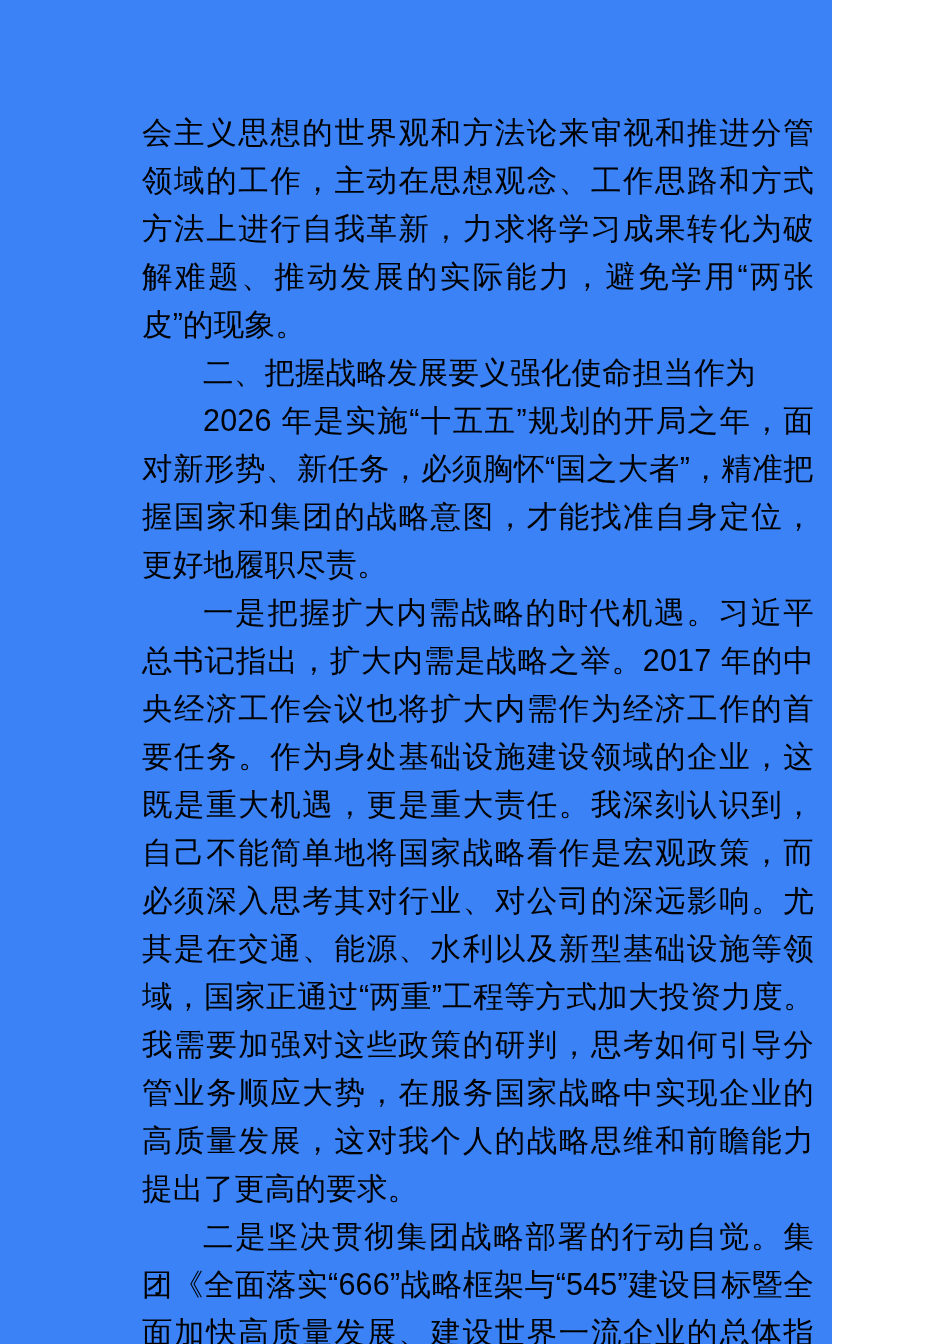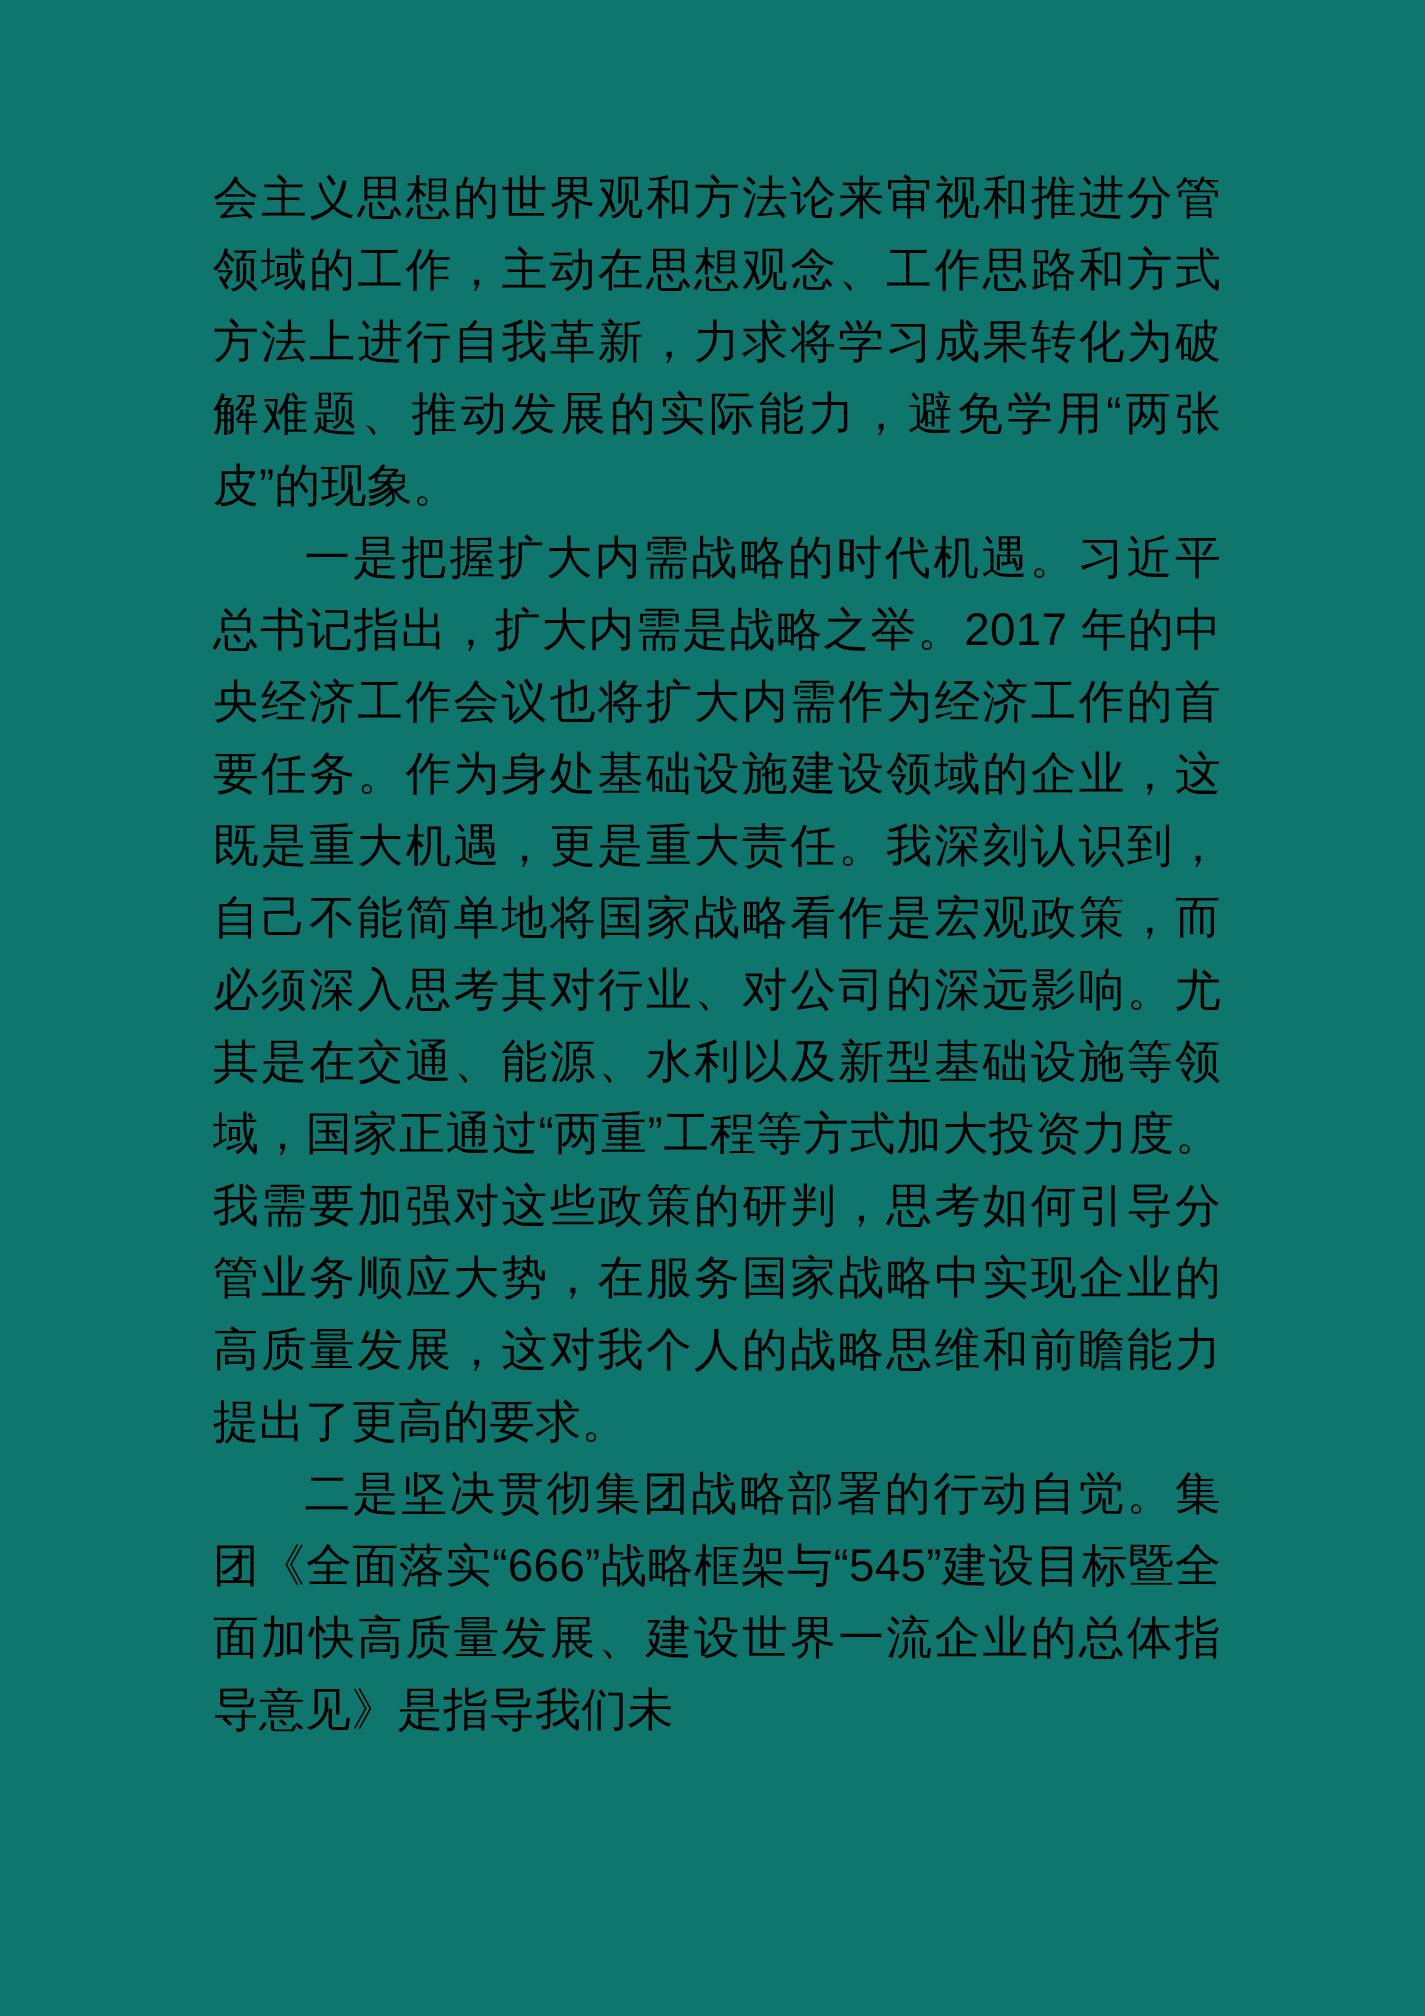--- a/index.html
+++ b/index.html
@@ -9,23 +9,23 @@
   }
   body {
     width: 950px;
     height: 1344px;
     overflow: hidden;
     font-family: "Liberation Sans", "DejaVu Sans", sans-serif;
     color: #000000;
   }
   .page {
     position: relative;
-    width: 950px;
+    width: 832px;
     height: 1344px;
-    background: #0f766e;
+    background: #3b82f6;
     box-sizing: border-box;
   }
   .doc-body {
     position: absolute;
     left: 142px;
     top: 108px;
     width: 672px;
   }
   p.para {
     margin: 0;
@@ -48,20 +48,22 @@
   }
 </style>
 </head>
 <body>
 
 <div class="page">
   <div class="doc-body">
 
     <p class="para continuation">会主义思想的世界观和方法论来审视和推进分管领域的工作，主动在思想观念、工作思路和方式方法上进行自我革新，力求将学习成果转化为破解难题、推动发展的实际能力，避免学用“两张皮”的现象。</p>
 
+    <p class="para indent">二、把握战略发展要义强化使命担当作为</p>
 
+    <p class="para indent">2026 年是实施“十五五”规划的开局之年，面对新形势、新任务，必须胸怀“国之大者”，精准把握国家和集团的战略意图，才能找准自身定位，更好地履职尽责。</p>
 
     <p class="para indent">一是把握扩大内需战略的时代机遇。习近平总书记指出，扩大内需是战略之举。2017 年的中央经济工作会议也将扩大内需作为经济工作的首要任务。作为身处基础设施建设领域的企业，这既是重大机遇，更是重大责任。我深刻认识到，自己不能简单地将国家战略看作是宏观政策，而必须深入思考其对行业、对公司的深远影响。尤其是在交通、能源、水利以及新型基础设施等领域，国家正通过“两重”工程等方式加大投资力度。我需要加强对这些政策的研判，思考如何引导分管业务顺应大势，在服务国家战略中实现企业的高质量发展，这对我个人的战略思维和前瞻能力提出了更高的要求。</p>
 
     <p class="para indent">二是坚决贯彻集团战略部署的行动自觉。集团《全面落实“666”战略框架与“545”建设目标暨全面加快高质量发展、建设世界一流企业的总体指导意见》是指导我们未</p>
 
   </div>
 </div>
 
 </body></html>

